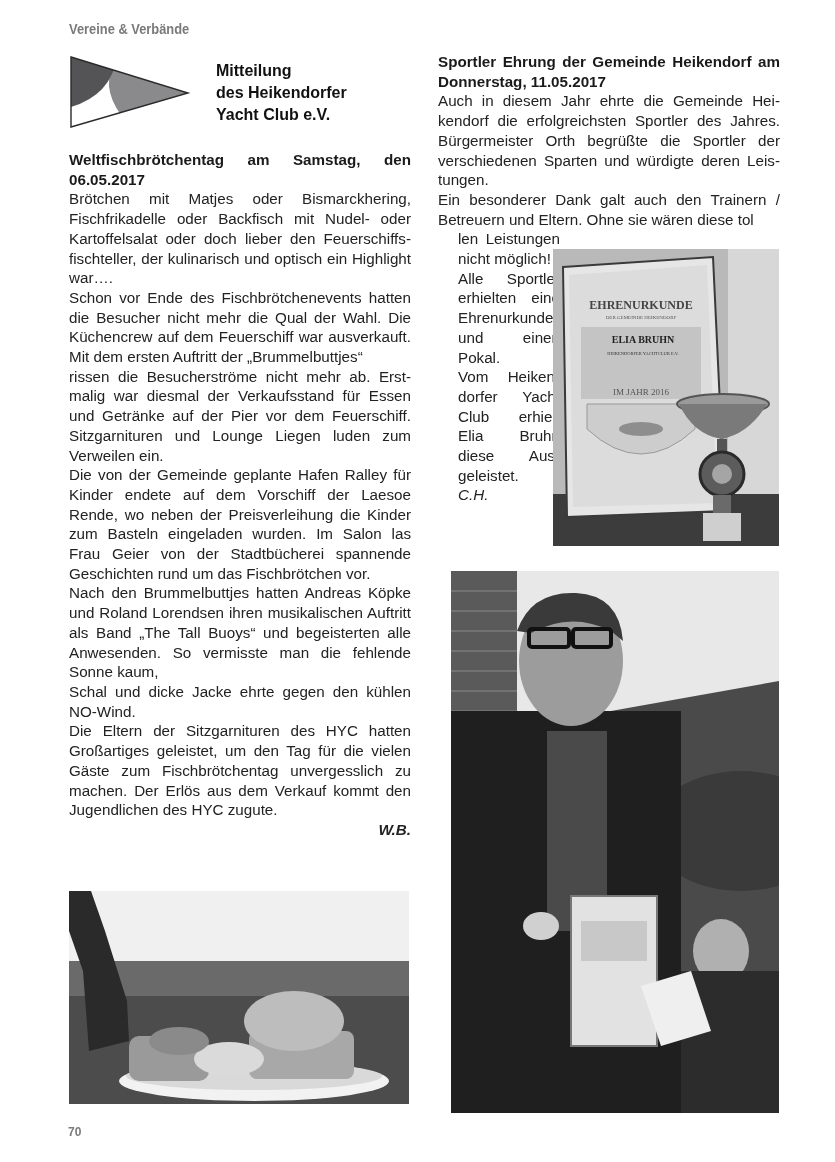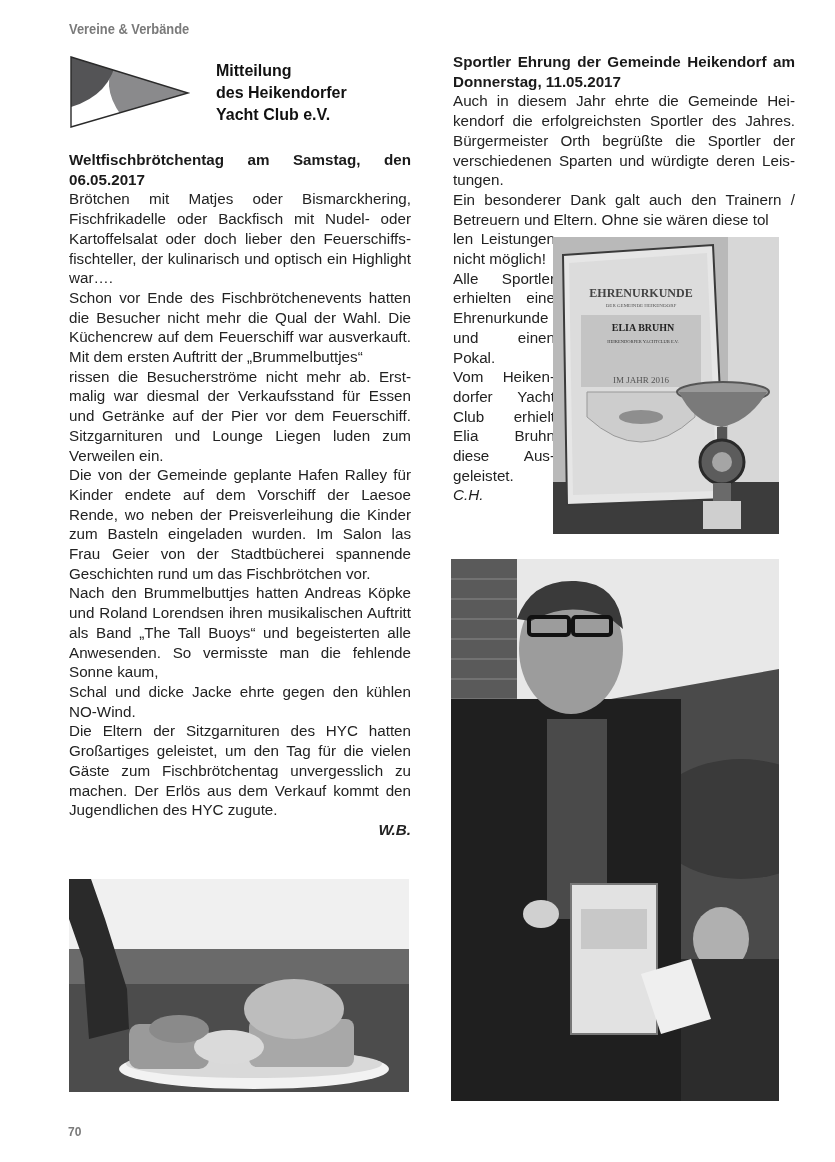--- a/index.html
+++ b/index.html
@@ -13,28 +13,28 @@
     font-size: 14px; color: #7a7a7a; letter-spacing: 0px;
     transform: scaleX(0.92); transform-origin: left top;
   }
   .logo { position: absolute; left: 69px; top: 55px; width: 122px; height: 75px; }
   .club-title {
     position: absolute; left: 216px; top: 60px;
     font-weight: bold; font-size: 16px; line-height: 22px; color: #111;
   }
   .col { position: absolute; font-size: 15.2px; line-height: 19.7px; color: #222; }
   .col-left { left: 69px; top: 150px; width: 342px; }
-  .col-right { left: 453px; top: 52px; width: 342px; }
+  .col-right { left: 438px; top: 52px; width: 342px; }
   .col p { margin: 0; text-align: justify; hyphens: manual; }
   .col .head { font-weight: bold; color: #1a1a1a; }
   .col .sig { text-align: right; font-style: italic; font-weight: bold; }
   .col .sig-left { font-style: italic; }
-  .narrow { width: 102px; }
+  .narrow { width: 102px; margin-left: 20px; }
   .narrow p { text-align: justify; }
-  .photo { position: absolute; overflow: hidden; background: #3b82f6; }
+  .photo { position: absolute; overflow: hidden; background: #3b82f6; margin-top: 12px; }
   .photo svg { display: block; width: 100%; height: 100%; }
   .photo-food { left: 69px; top: 879px; width: 340px; height: 213px; }
   .photo-trophy { left: 553px; top: 237px; width: 226px; height: 297px; }
   .photo-boy { left: 451px; top: 559px; width: 328px; height: 542px; }
   .page-number {
     position: absolute; left: 68px; top: 1125px;
     font-weight: bold; font-size: 12px; color: #7a7a7a;
   }
 </style>
 </head>

